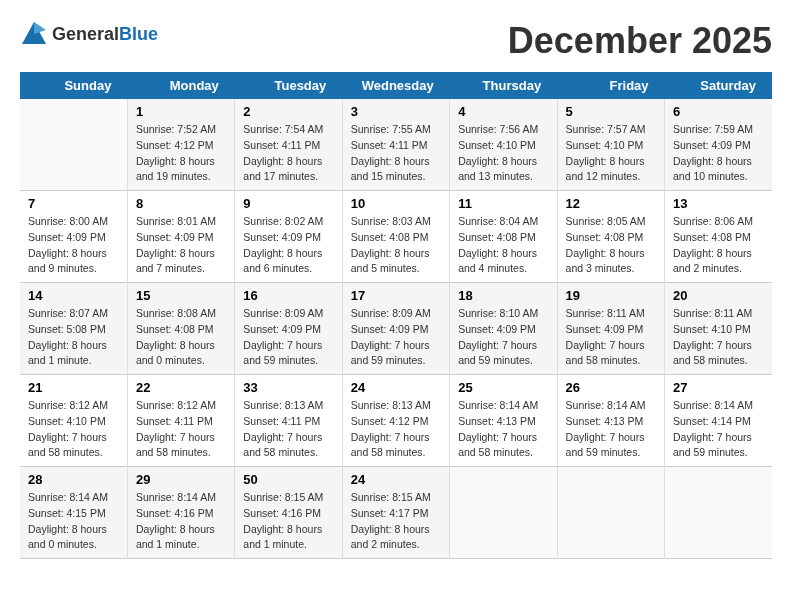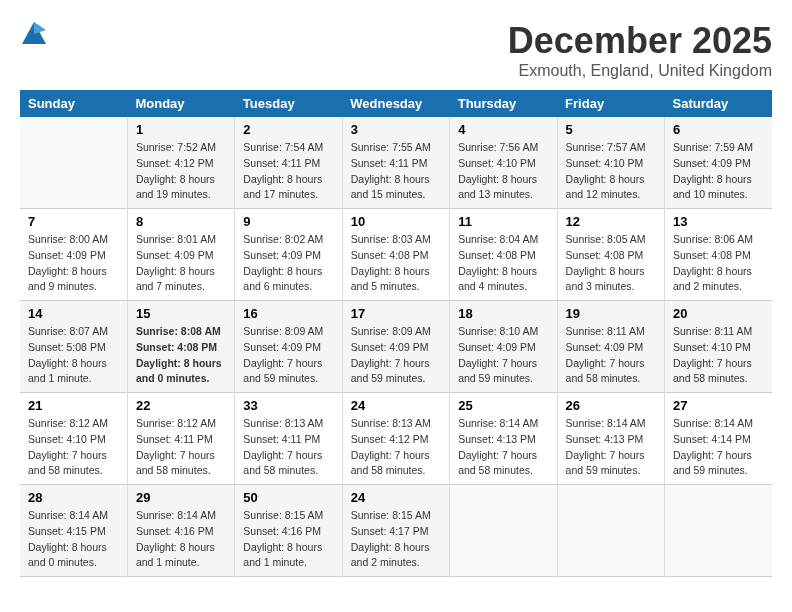--- a/index.html
+++ b/index.html
@@ -29,43 +29,42 @@
     .logo-text-blue {
       font-size: 18px;
       font-weight: bold;
       color: #1a6faf;
     }
     .logo-icon {
       width: 28px;
       height: 28px;
     }
     .title-area {
-      text-align: right;
     }
     .month-title {
       font-size: 36px;
       font-weight: bold;
       color: #333;
     }
     .location-title {
       font-size: 16px;
       color: #555;
     }
     table {
       width: 100%;
       border-collapse: collapse;
       font-size: 11px;
     }
     thead tr {
       background-color: #1a6faf;
       color: #fff;
     }
     thead th {
-      padding: 6px 8px;
-      text-align: left;
+      padding: 6px 16px;
+      text-align: right;
       font-size: 13px;
       font-weight: bold;
     }
     tbody tr {
       border-bottom: 1px solid #ccc;
     }
     tbody td {
       padding: 5px 8px;
       vertical-align: top;
       border-right: 1px solid #ddd;
@@ -98,24 +97,26 @@
   </style>
 </head>
 <body>
 
 <div class="header-area">
   <div class="logo">
     <svg class="logo-icon" viewBox="0 0 28 28">
       <polygon points="14,2 26,24 2,24" fill="#1a6faf"></polygon>
       <polygon points="14,2 26,10 14,14" fill="#4a9fd4"></polygon>
     </svg>
+    <div>
+      <span class="logo-text-general">General</span><span class="logo-text-blue">Blue</span>
+    </div>
   </div>
   <div class="title-area">
     <div class="month-title">December 2025</div>
-    <div class="location-title">Exmouth, England, United Kingdom</div>
   </div>
 </div>
 
 <table>
   <thead>
     <tr>
     <th>Sunday</th>
         <th>Monday</th>
         <th>Tuesday</th>
         <th>Wednesday</th>
@@ -224,21 +225,21 @@
       <tr>
         <td>
           <span class="day-num">14</span>
           <div class="day-info" style="white-space: pre-line;">Sunrise: 8:07 AM
 Sunset: 5:08 PM
 Daylight: 8 hours
 and 1 minute.</div>
         </td>
         <td>
           <span class="day-num">15</span>
-          <div class="day-info" style="white-space: pre-line; font-weight: bold;">Sunrise: 8:08 AM
+          <div class="day-info" style="white-space: pre-line;">Sunrise: 8:08 AM
 Sunset: 4:08 PM
 Daylight: 8 hours
 and 0 minutes.</div>
         </td>
         <td>
           <span class="day-num">16</span>
           <div class="day-info" style="white-space: pre-line;">Sunrise: 8:09 AM
 Sunset: 4:09 PM
 Daylight: 7 hours
 and 59 minutes.</div>

